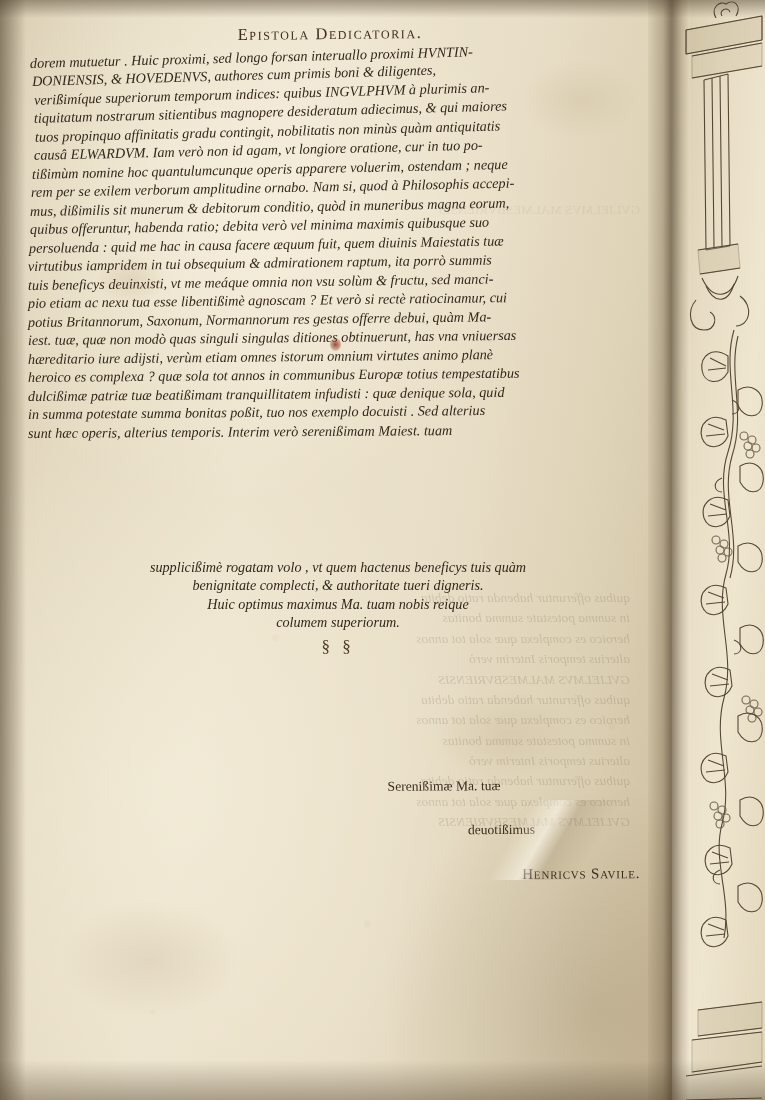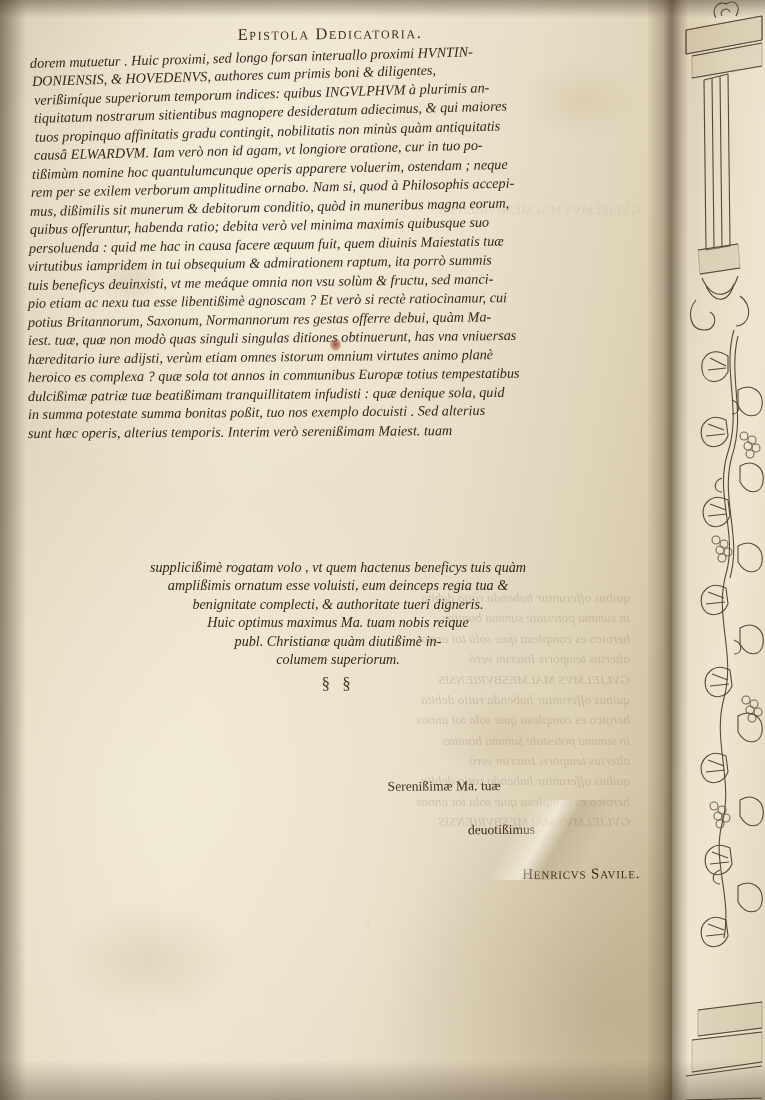--- a/index.html
+++ b/index.html
@@ -279,24 +279,22 @@
       <span class="ln">iest. tuæ, quæ non modò quas singuli singulas ditiones obtinuerunt, has vna vniuersas</span>
       <span class="ln">hæreditario iure adijsti, verùm etiam omnes istorum omnium virtutes animo planè</span>
       <span class="ln">heroico es complexa ? quæ sola tot annos in communibus Europæ totius tempestatibus</span>
       <span class="ln">dulcißimæ patriæ tuæ beatißimam tranquillitatem infudisti : quæ denique sola, quid</span>
       <span class="ln">in summa potestate summa bonitas poßit, tuo nos exemplo docuisti . Sed alterius</span>
       <span class="ln">sunt hæc operis, alterius temporis. Interim verò serenißimam Maiest. tuam</span>
     </div>
 
     <div class="closing-block">
       <span class="ln">supplicißimè rogatam volo ,  vt quem hactenus beneficys tuis quàm</span>
-      <span class="ln">amplißimis ornatum esse voluisti, eum deinceps regia tua &amp;</span>
       <span class="ln">benignitate complecti, &amp; authoritate tueri digneris.</span>
       <span class="ln">Huic optimus maximus Ma. tuam nobis reique</span>
-      <span class="ln">publ. Christianæ quàm diutißimè in-</span>
       <span class="ln">columem superiorum.</span>
       <div class="ornament-mark">§ §</div>
     </div>
 
     <div class="signature">
       <div class="sig-line sig-1">Serenißimæ Ma. tuæ</div>
       <div class="sig-line sig-2">deuotißimus</div>
       <div class="sig-line sig-3">Henricvs Savile.</div>
     </div>
   </div>

